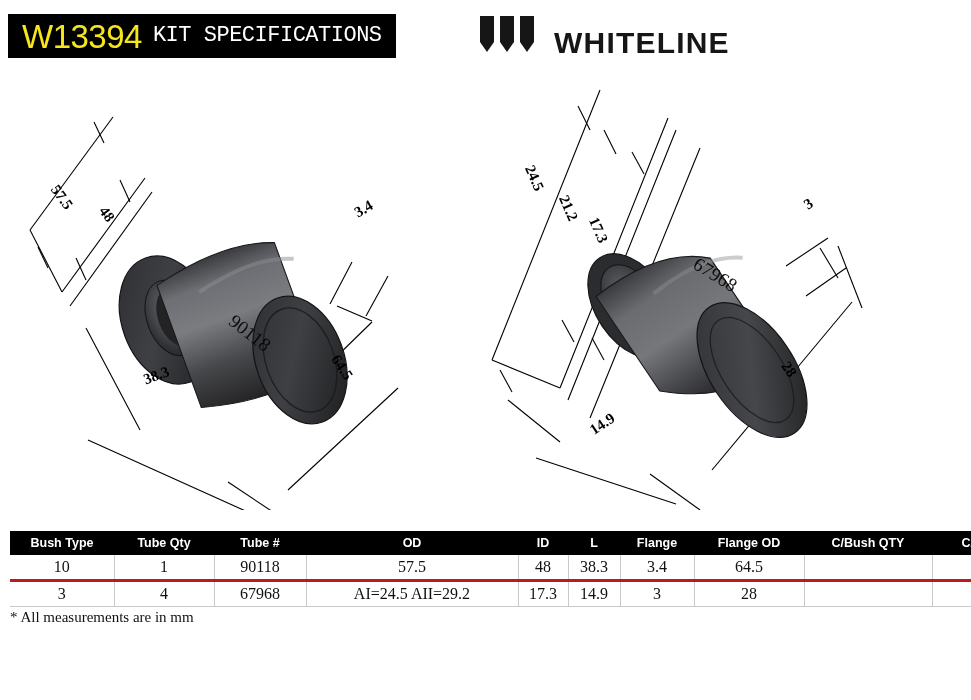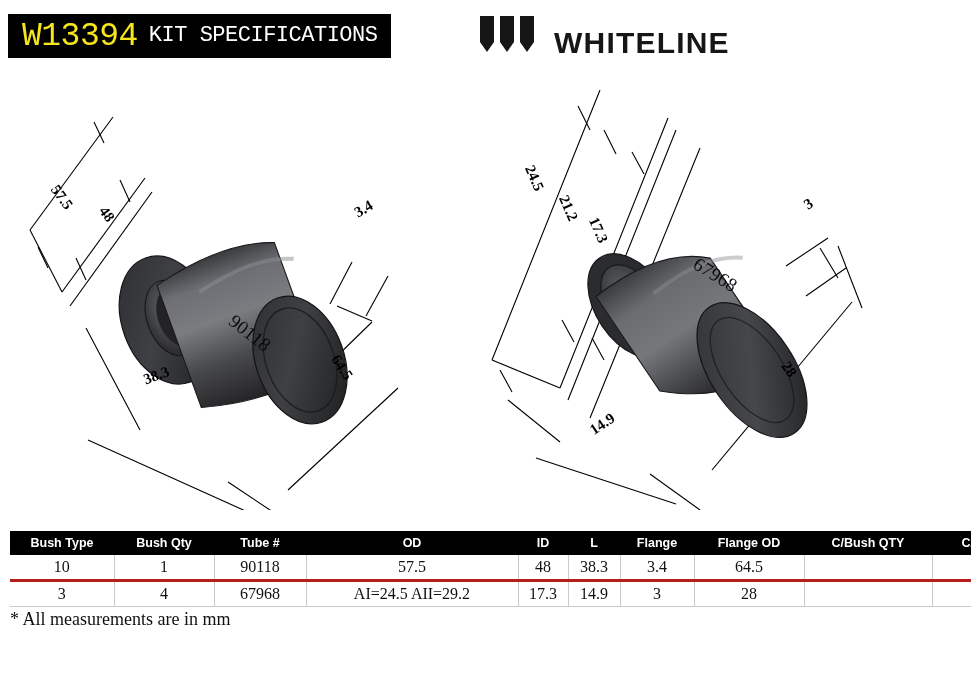--- a/index.html
+++ b/index.html
@@ -32,21 +32,21 @@
     display: flex;
     align-items: center;
     box-sizing: border-box;
   }
   #title-bar .kit-code {
     color: #f5e61e;
     font-size: 33px;
     font-weight: 400;
     letter-spacing: -0.5px;
     line-height: 1;
-    font-family: Liberation Mono, monospace;
+    font-family: Liberation Sans, sans-serif;
   }
   #title-bar .kit-title {
     color: #ffffff;
     font-size: 22px;
     font-weight: 400;
     letter-spacing: -0.5px;
     line-height: 1;
     margin-left: 11px;
     font-family: Liberation Mono, monospace;
   }
@@ -117,21 +117,21 @@
     padding: 0 2px;
     white-space: nowrap;
   }
   table.spec tbody tr td:last-child { border-right: none; }
   table.spec tbody tr:last-child td { border-bottom: 1px solid #c9c9c9; }
   #footnote {
     position: absolute;
     left: 10px;
     top: 609px;
     font-family: "Liberation Serif", serif;
-    font-size: 18px;
+    font-size: 15px;
     color: #111111;
   }
 
   
   .dim-text {
     font-family: "Liberation Serif", serif;
     font-size: 15px;
     font-weight: bold;
     fill: #000000;
   }
@@ -326,21 +326,21 @@
       <col style="width:50px">
       <col style="width:52px">
       <col style="width:74px">
       <col style="width:110px">
       <col style="width:128px">
       <col style="width:129px">
     </colgroup>
     <thead>
       <tr>
         <th>Bush Type</th>
-        <th>Bush Qty</th>
+        <th>Tube Qty</th>
         <th>Tube #</th>
         <th>OD</th>
         <th>ID</th>
         <th>L</th>
         <th>Flange</th>
         <th>Flange OD</th>
         <th>C/Bush QTY</th>
         <th>C/Tube Size</th>
       </tr>
     </thead>

